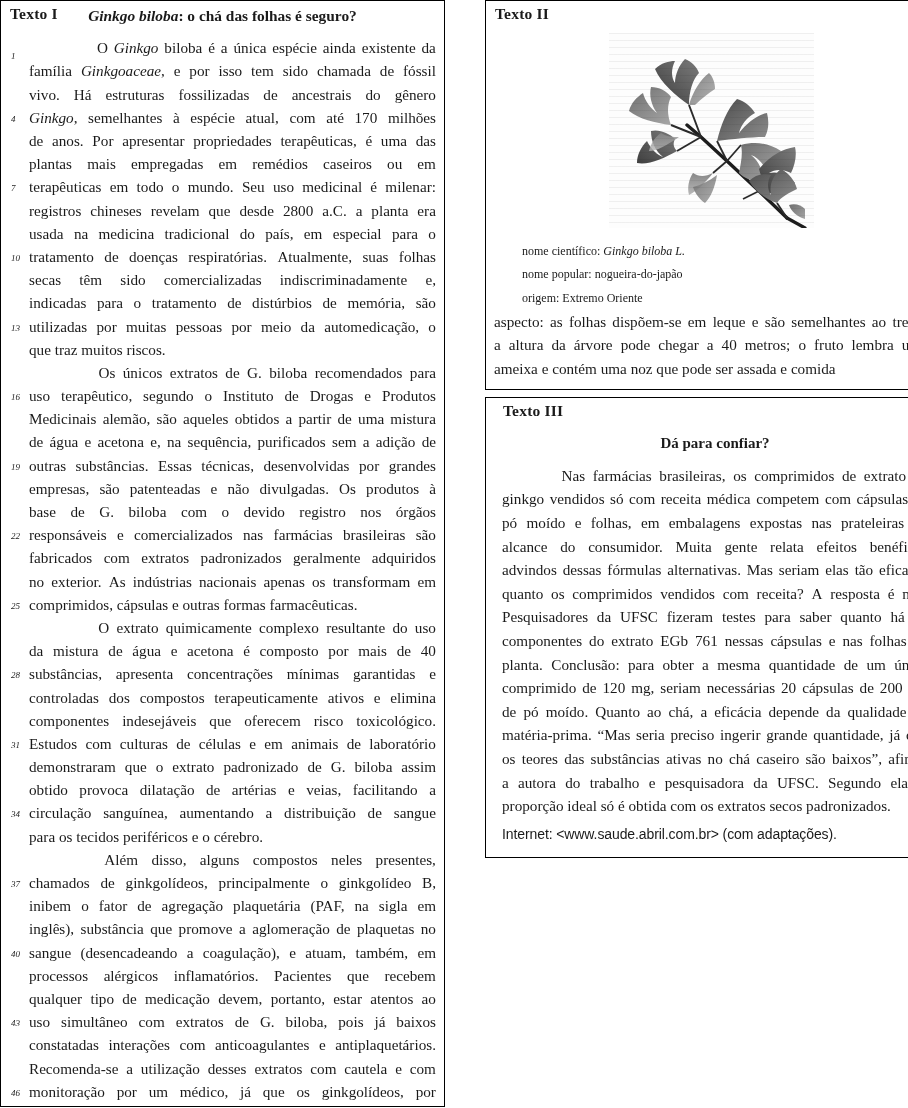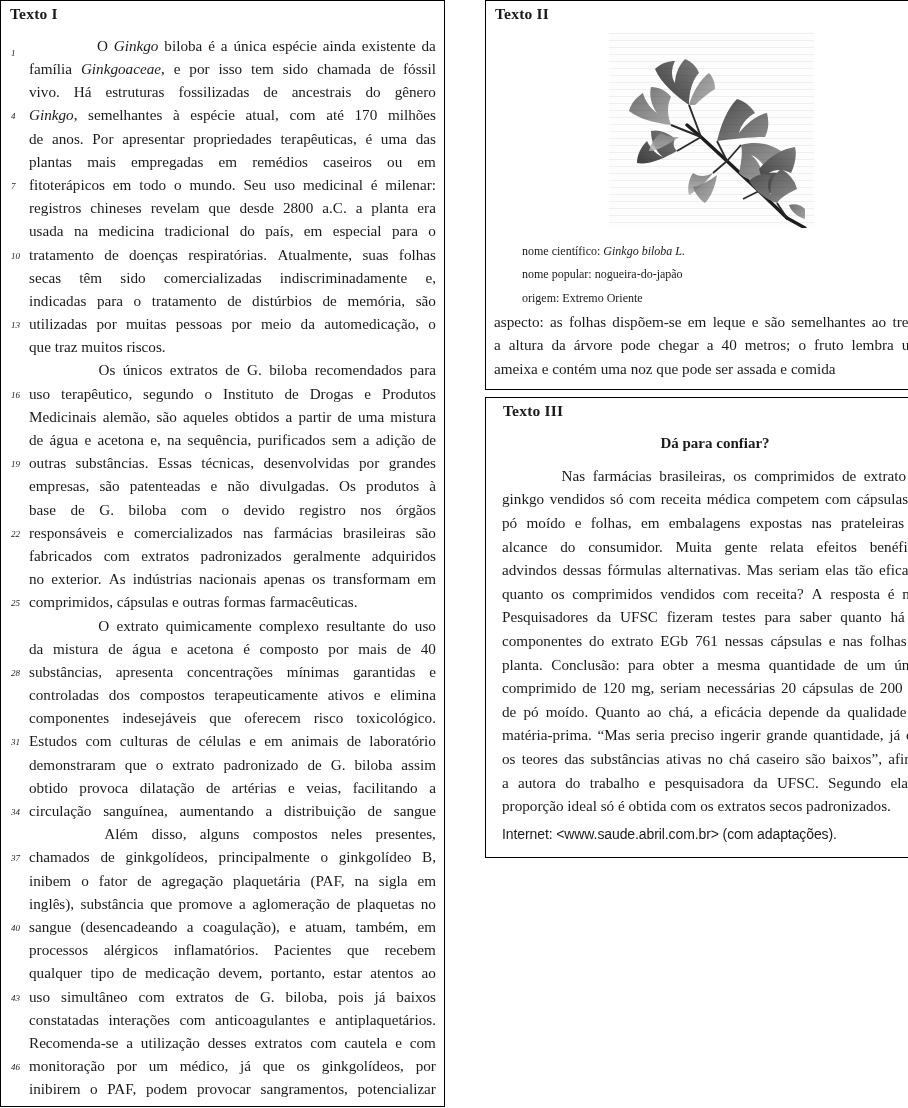--- a/index.html
+++ b/index.html
@@ -186,20 +186,23 @@
 </head>
 <body>
 
 <div class="page">
 
   <div class="col-left">
     <div class="box" id="texto1-box">
 
       <div class="box-label">Texto I</div>
 
+      <div class="doc-title">
+        <i>Ginkgo biloba</i><span>: o chá das folhas é seguro?</span>
+      </div>
 
       <div id="texto1-lines">
           <div class="tline">
             <span class="lnum">1</span>
             <span class="ltext">
               <span class="w" style="width:62px"></span>
               <span class="w">O</span>
               <span class="w"><i>Ginkgo</i></span>
               <span class="w">biloba</span>
               <span class="w">é</span>
@@ -276,21 +279,21 @@
               <span class="w">em</span>
               <span class="w">remédios</span>
               <span class="w">caseiros</span>
               <span class="w">ou</span>
               <span class="w">em</span>
             </span>
           </div>
           <div class="tline">
             <span class="lnum">7</span>
             <span class="ltext">
-              <span class="w">fitoterápicos</span>
+              <span class="w">terapêuticas</span>
               <span class="w">em</span>
               <span class="w">todo</span>
               <span class="w">o</span>
               <span class="w">mundo.</span>
               <span class="w">Seu</span>
               <span class="w">uso</span>
               <span class="w">medicinal</span>
               <span class="w">é</span>
               <span class="w">milenar:</span>
             </span>
@@ -633,20 +636,24 @@
             <span class="lnum">34</span>
             <span class="ltext">
               <span class="w">circulação</span>
               <span class="w">sanguínea,</span>
               <span class="w">aumentando</span>
               <span class="w">a</span>
               <span class="w">distribuição</span>
               <span class="w">de</span>
               <span class="w">sangue</span>
             </span>
+          </div>
+          <div class="tline">
+            <span class="lnum"></span>
+            <span class="ltext nojust"><span class="w">para os tecidos periféricos e o cérebro.</span></span>
           </div>
           <div class="tline">
             <span class="lnum"></span>
             <span class="ltext">
               <span class="w" style="width:62px"></span>
               <span class="w">Além</span>
               <span class="w">disso,</span>
               <span class="w">alguns</span>
               <span class="w">compostos</span>
               <span class="w">neles</span>

